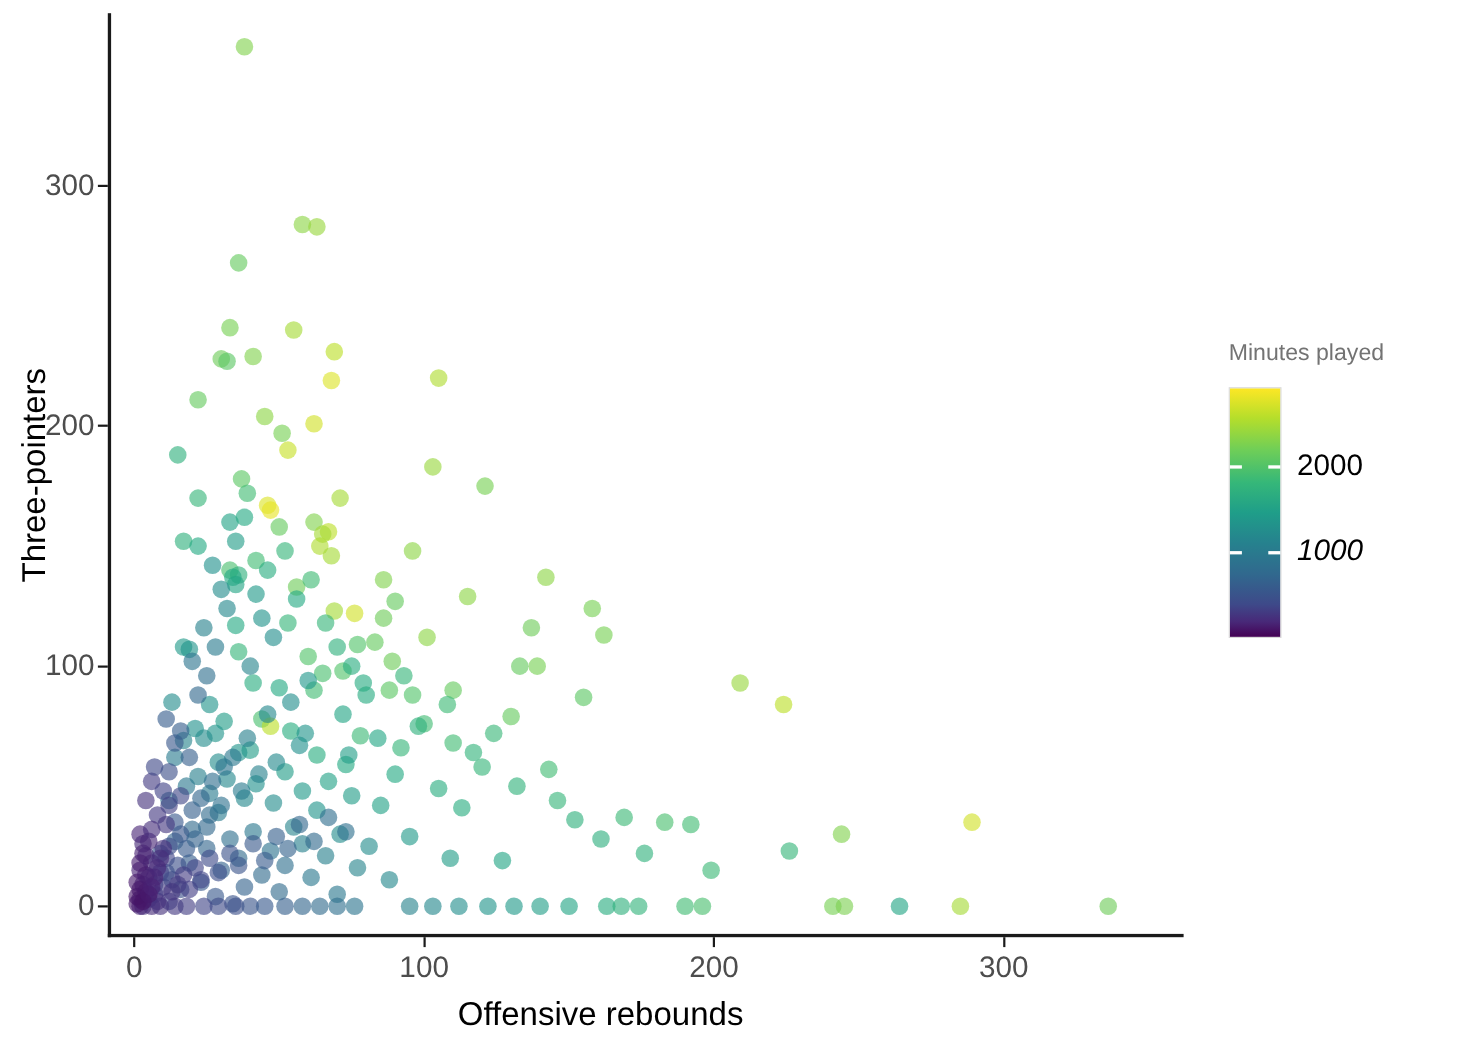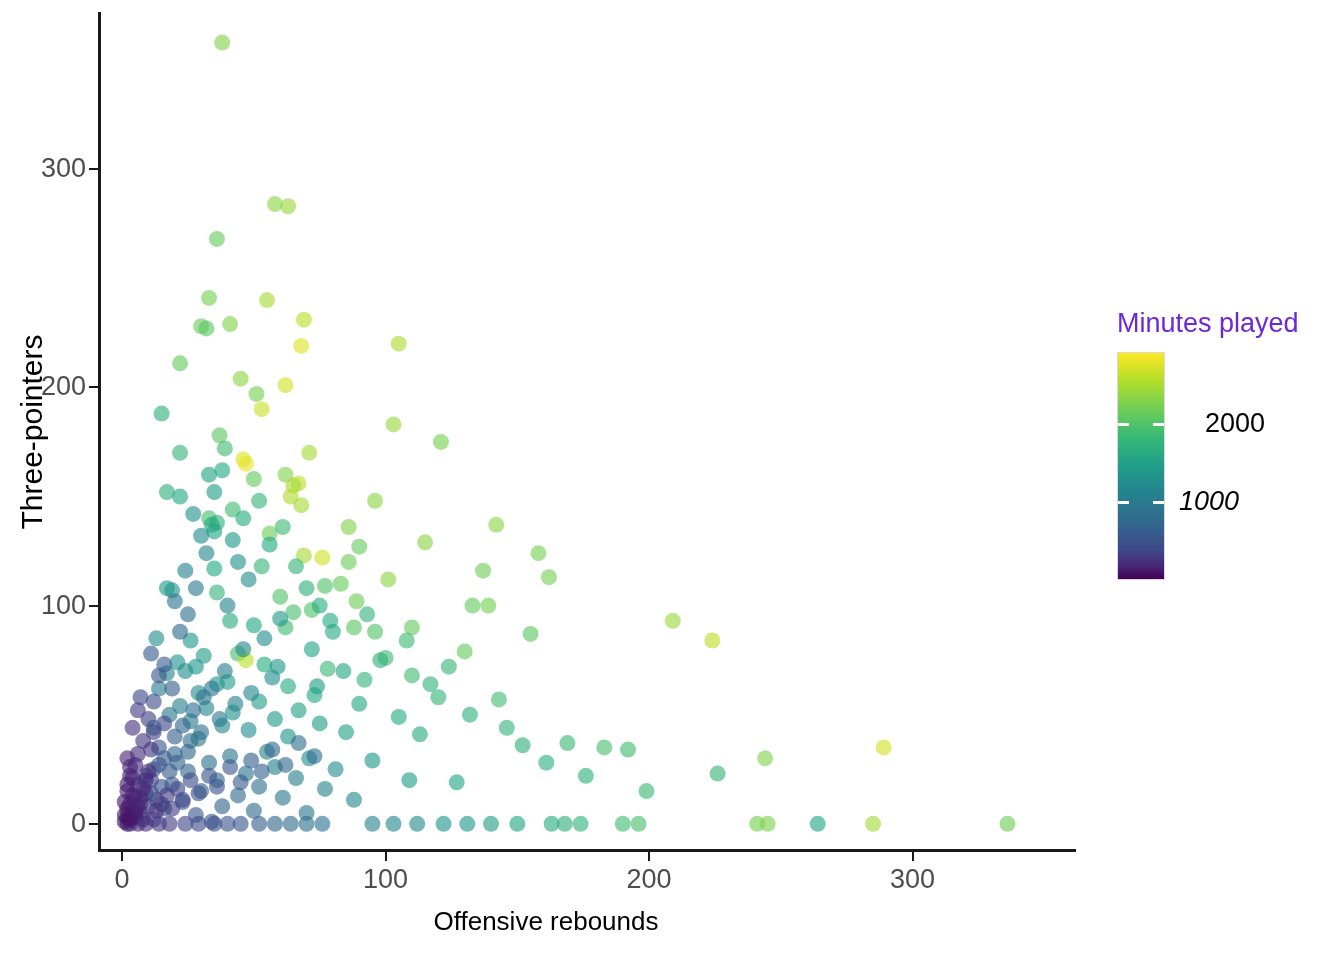--- a/index.html
+++ b/index.html
@@ -88,21 +88,21 @@
     line-height: 1;
   }
 
   
   #xlab {
     position: absolute;
     top: 908px;
     left: 0;
     width: 1092px;
     text-align: center;
-    font-size: 26px;
+    font-size: 30px;
     color: #000000;
     line-height: 1;
   }
   #ylab {
     position: absolute;
     left: -188px;
     top: 417px;
     width: 440px;
     text-align: center;
     font-size: 30px;
@@ -114,22 +114,22 @@
   
   #legend {
     position: absolute;
     left: 1117px;
     top: 310px;
   }
   #legend-title {
     position: absolute;
     left: 0px;
     top: 0px;
-    font-size: 27px;
-    color: #6d28d9;
+    font-size: 21px;
+    color: #737373;
     white-space: nowrap;
     line-height: 1;
   }
   #colorbar {
     position: absolute;
     left: 0px;
     top: 42px;
     width: 48px;
     height: 228px;
     border: 1px solid #d9d9d9;
@@ -509,17 +509,17 @@
   <div id="ylab">Three-pointers</div>
 
   <div id="legend">
     <div id="legend-title">Minutes played</div>
     <div id="colorbar">
       <div class="cbar-tick" id="cb-t0" style="left: 0px; top: 69.7586px;"></div>
       <div class="cbar-tick" id="cb-t0r" style="right: 0px; top: 69.7586px;"></div>
       <div class="cbar-tick" id="cb-t1" style="left: 0px; top: 148.379px;"></div>
       <div class="cbar-tick" id="cb-t1r" style="right: 0px; top: 148.379px;"></div>
     </div>
-    <div class="cbar-lab" id="cb-lab-0" style="top: 112.759px; margin-left: 26px;">2000</div>
+    <div class="cbar-lab" id="cb-lab-0" style="top: 112.759px;">2000</div>
     <div class="cbar-lab" id="cb-lab-1" style="top: 191.379px; font-style: italic;">1000</div>
   </div>
 
 </div>
 
 </body></html>

